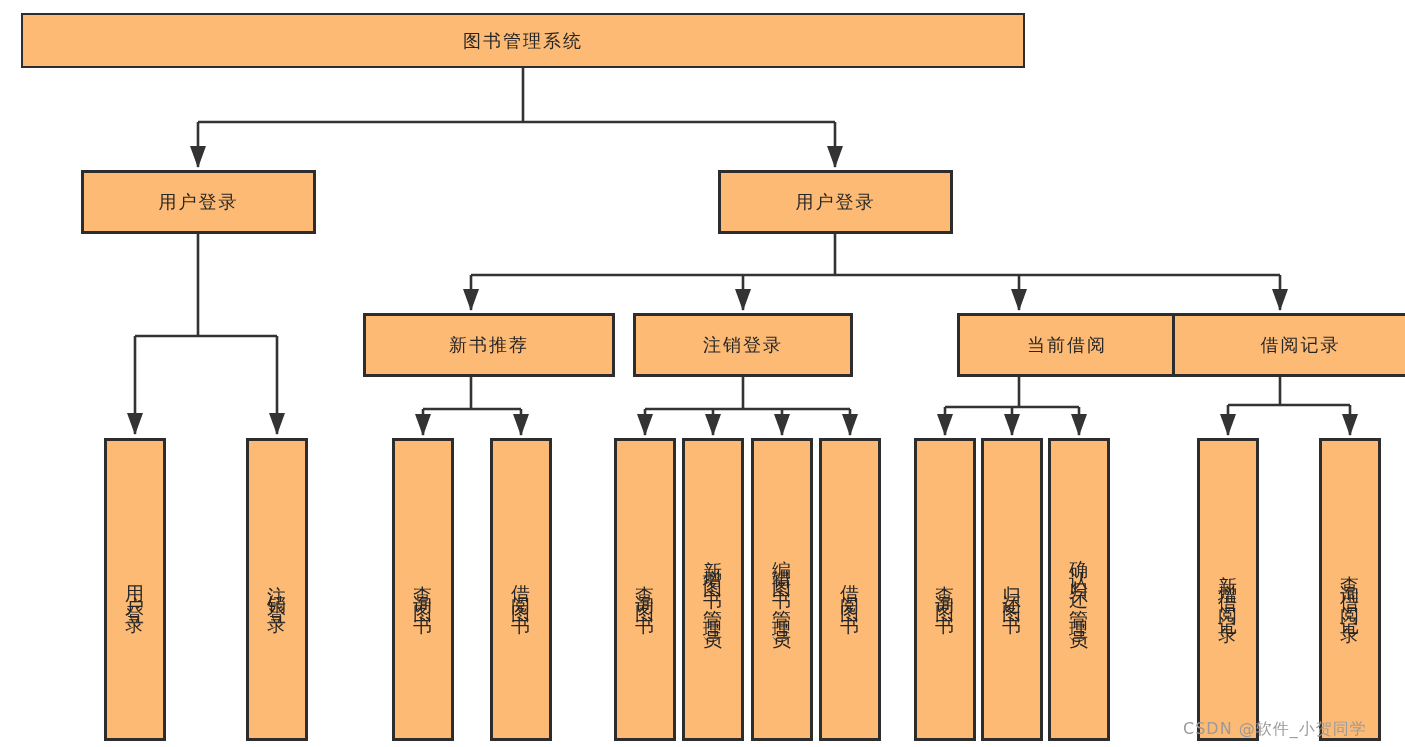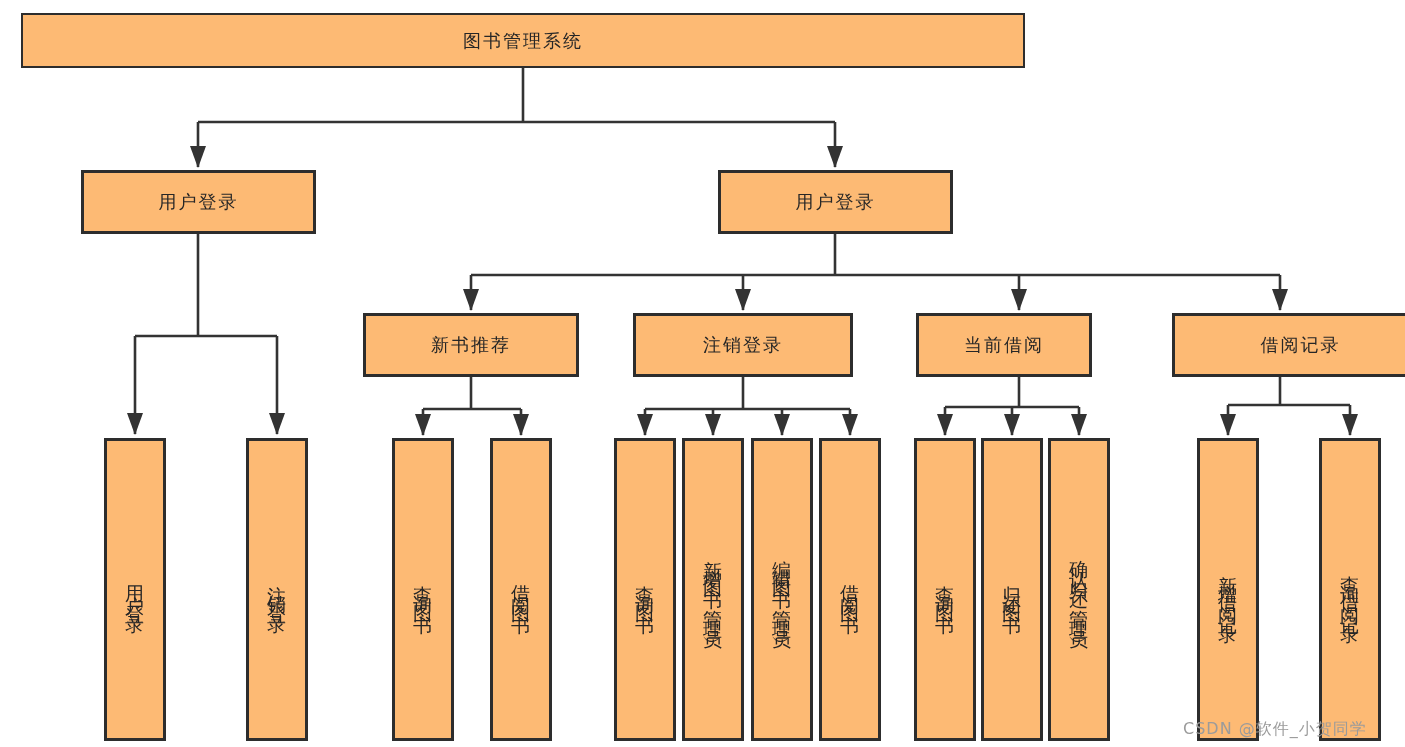--- a/index.html
+++ b/index.html
@@ -123,27 +123,27 @@
     <span class="hlabel">图书管理系统</span>
   </div>
 
   <div class="box" style="left:81px;top:170px;width:235px;height:64px;">
     <span class="hlabel">用户登录</span>
   </div>
   <div class="box" style="left:718px;top:170px;width:235px;height:64px;">
     <span class="hlabel">用户登录</span>
   </div>
 
-  <div class="box" style="left:363px;top:313px;width:216px;height:64px;">
+  <div class="box" style="left:363px;top:313px;width:252px;height:64px;">
     <span class="hlabel">新书推荐</span>
   </div>
   <div class="box" style="left:633px;top:313px;width:220px;height:64px;">
     <span class="hlabel">注销登录</span>
   </div>
-  <div class="box" style="left:916px;top:313px;width:176px;height:64px;">
+  <div class="box" style="left:957px;top:313px;width:220px;height:64px;">
     <span class="hlabel">当前借阅</span>
   </div>
   <div class="box" style="left:1172px;top:313px;width:257px;height:64px;">
     <span class="hlabel">借阅记录</span>
   </div>
 
   <div class="box" style="left:104px;top:438px;width:62px;height:303px;">
     <span class="vlabel">用户登录</span>
   </div>
   <div class="box" style="left:246px;top:438px;width:62px;height:303px;">

